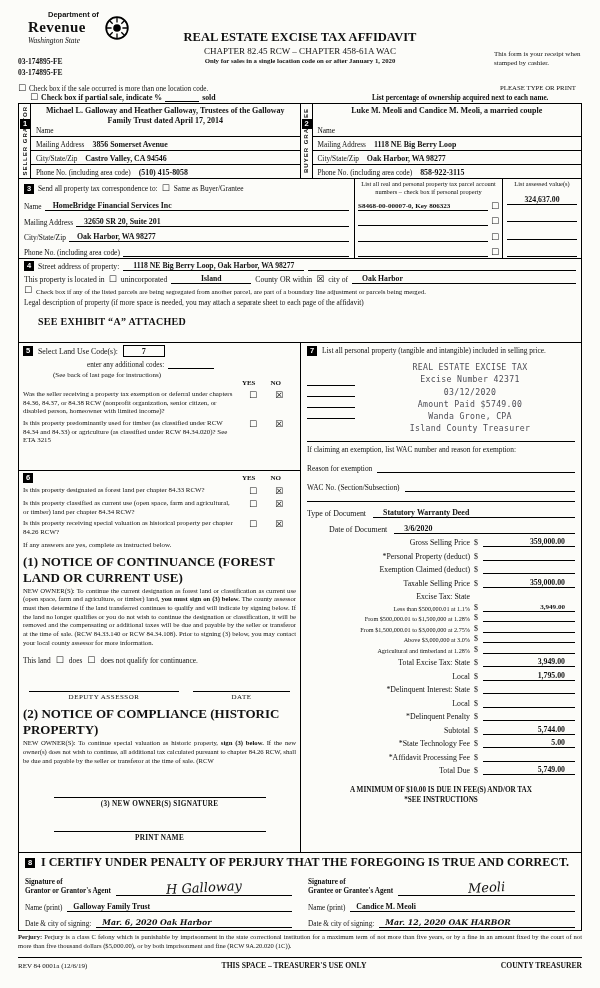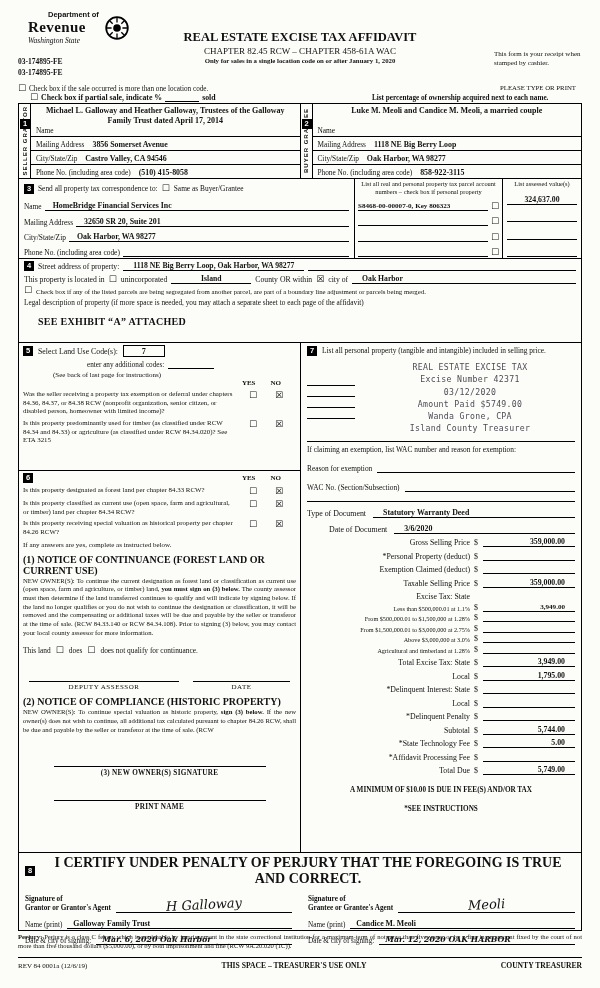--- a/index.html
+++ b/index.html
@@ -77,21 +77,21 @@
   .addcodes{margin:4px 0 0 64px;font-size:7.2px;display:flex;gap:4px;align-items:flex-end;}
   .addline{display:inline-block;width:46px;height:8px;border-bottom:1px solid #000;}
   .seeback{margin:2px 0 0 30px;font-size:7px;}
   .yn{display:flex;justify-content:flex-end;gap:15px;padding-right:15px;font-size:7px;font-weight:bold;}
   .q{display:flex;margin-top:3px;}
   .qtext{width:214px;font-size:6.9px;line-height:1.25;}
   .qboxes{flex:1;display:flex;justify-content:space-between;padding:1px 13px 0 12px;align-items:flex-start;}
   .sec6{flex:1;padding:2px 4px;display:flex;flex-direction:column;}
   .s6head{display:flex;align-items:center;}
   .ifyes{font-size:7px;margin-top:4px;}
-  .ntitle{font-size:10px;font-weight:bold;margin-top:5px;}
+  .ntitle{font-size:13px;font-weight:bold;margin-top:5px;}
   .nbody{font-size:6.7px;line-height:1.3;text-align:justify;margin-top:1px;}
   .landline{font-size:7.4px;margin-top:9px;display:flex;gap:5px;align-items:center;}
   .assessorrow{display:flex;gap:14px;margin-top:17px;padding:0 6px;}
   .acell{display:flex;flex-direction:column;}
   .acell .aline{border-bottom:1px solid #000;height:10px;}
   .acell .alabel{text-align:center;font-size:7px;margin-top:1px;letter-spacing:.5px;}
   .centersig{margin-top:20px;display:flex;flex-direction:column;align-items:center;}
   .centersig .sline{width:212px;border-bottom:1px solid #000;height:12px;}
   .centersig .slabel{font-size:7.2px;font-weight:bold;margin-top:2px;letter-spacing:.3px;}
   
@@ -110,25 +110,25 @@
   .taxtable{}
   .trow{display:flex;align-items:flex-end;height:13.5px;}
   .tlbl{flex:1;text-align:right;font-size:7.8px;padding-right:4px;white-space:nowrap;}
   .tcur{width:9px;font-size:7.8px;}
   .tval{width:92px;border-bottom:1px solid #000;text-align:right;font-weight:bold;font-size:7.8px;padding-right:10px;}
   .tval.noline{border-bottom:none;}
   .trow.small{height:10.5px;}
   .trow.small .tlbl{font-size:6.2px;}
   .trow.small .tval{font-size:7.1px;}
   .minnote{font-size:7.2px;font-weight:bold;text-align:center;margin-top:11px;}
-  .seeinstr{font-size:7.2px;font-weight:bold;text-align:center;margin-top:11px;}
+  .seeinstr{font-size:7.2px;font-weight:bold;text-align:center;margin-top:2px;}
   
   .sec8{top:853px;left:18px;width:564px;height:78px;border:1.5px solid #000;border-top:none;padding:2px 6px;}
   .s8head{display:flex;align-items:center;gap:6px;}
-  .s8certify{flex:1;text-align:center;font-weight:bold;font-size:14px;}
+  .s8certify{flex:1;font-weight:bold;font-size:12px;}
   .s8grid{display:flex;gap:16px;margin-top:1px;}
   .s8col{flex:1;display:flex;flex-direction:column;}
   .s8sigrow{display:flex;align-items:flex-end;gap:5px;height:25px;}
   .s8siglbl{font-size:7.2px;font-weight:bold;line-height:1.25;white-space:nowrap;}
   .s8sig{flex:1;border-bottom:1px solid #000;text-align:center;}
   .script{font-family:"DejaVu Serif",serif;font-style:italic;font-size:13px;display:inline-block;transform:rotate(-3deg);}
   .s8row{display:flex;gap:5px;align-items:flex-end;height:16px;font-size:7.2px;}
   .s8row .pv{flex:1;border-bottom:1px solid #000;font-weight:bold;font-size:7.8px;padding-left:6px;}
   .hand{font-family:"DejaVu Serif",serif;font-style:italic;font-weight:normal;font-size:10px;}
   

